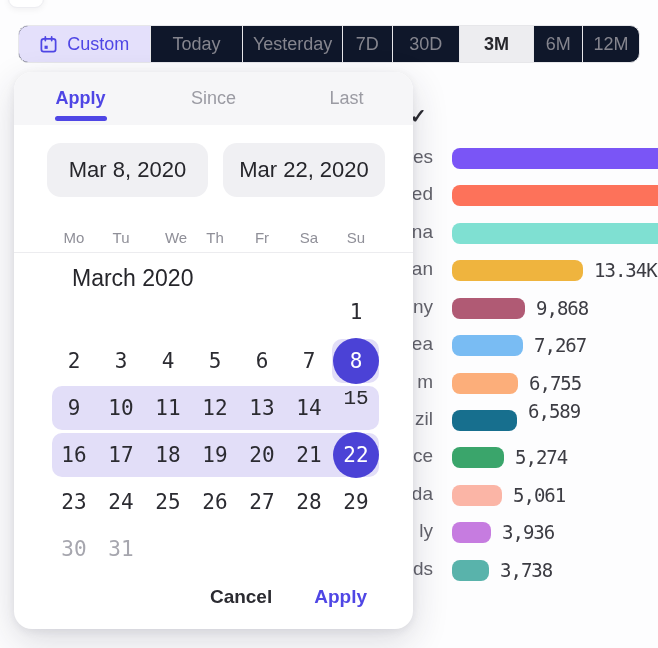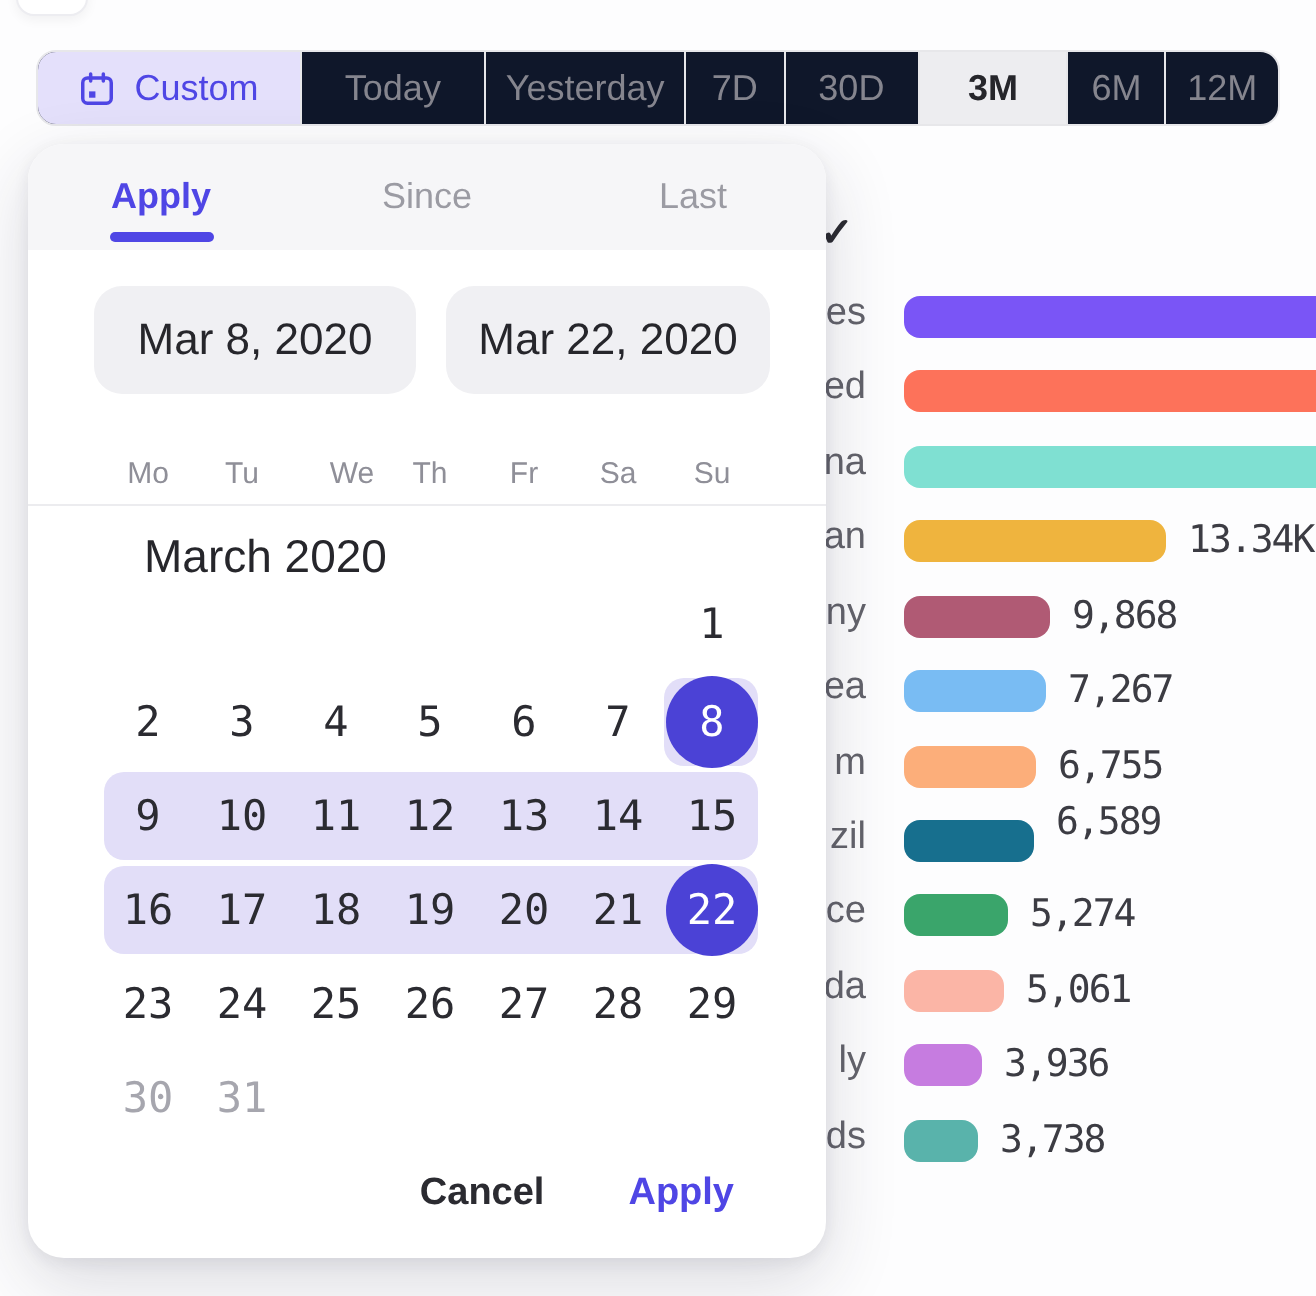--- a/index.html
+++ b/index.html
@@ -193,21 +193,21 @@
         <div class="day" style="left: 248px; top: 289px;">6</div>
         <div class="day" style="left: 295px; top: 289px;">7</div>
         <div class="day selected" style="left: 342px; top: 289px;">8</div>
         <div class="range-highlight" style="top: 314px;"></div>
         <div class="day" style="left: 60px; top: 336px;">9</div>
         <div class="day" style="left: 107px; top: 336px;">10</div>
         <div class="day" style="left: 154px; top: 336px;">11</div>
         <div class="day" style="left: 201px; top: 336px;">12</div>
         <div class="day" style="left: 248px; top: 336px;">13</div>
         <div class="day" style="left: 295px; top: 336px;">14</div>
-        <div class="day" style="left: 342px; top: 336px;">15</div>
+        <div class="day" style="left: 342px; top: 326px; font-family: Liberation Mono, monospace;">15</div>
         <div class="range-highlight" style="top: 361px;"></div>
         <div class="day" style="left: 60px; top: 383px;">16</div>
         <div class="day" style="left: 107px; top: 383px;">17</div>
         <div class="day" style="left: 154px; top: 383px;">18</div>
         <div class="day" style="left: 201px; top: 383px; text-align: center;">19</div>
         <div class="day" style="left: 248px; top: 383px;">20</div>
         <div class="day" style="left: 295px; top: 383px;">21</div>
         <div class="day selected" style="left: 342px; top: 383px;">22</div>
         <div class="day" style="left: 60px; top: 430px;">23</div>
         <div class="day" style="left: 107px; top: 430px;">24</div>

